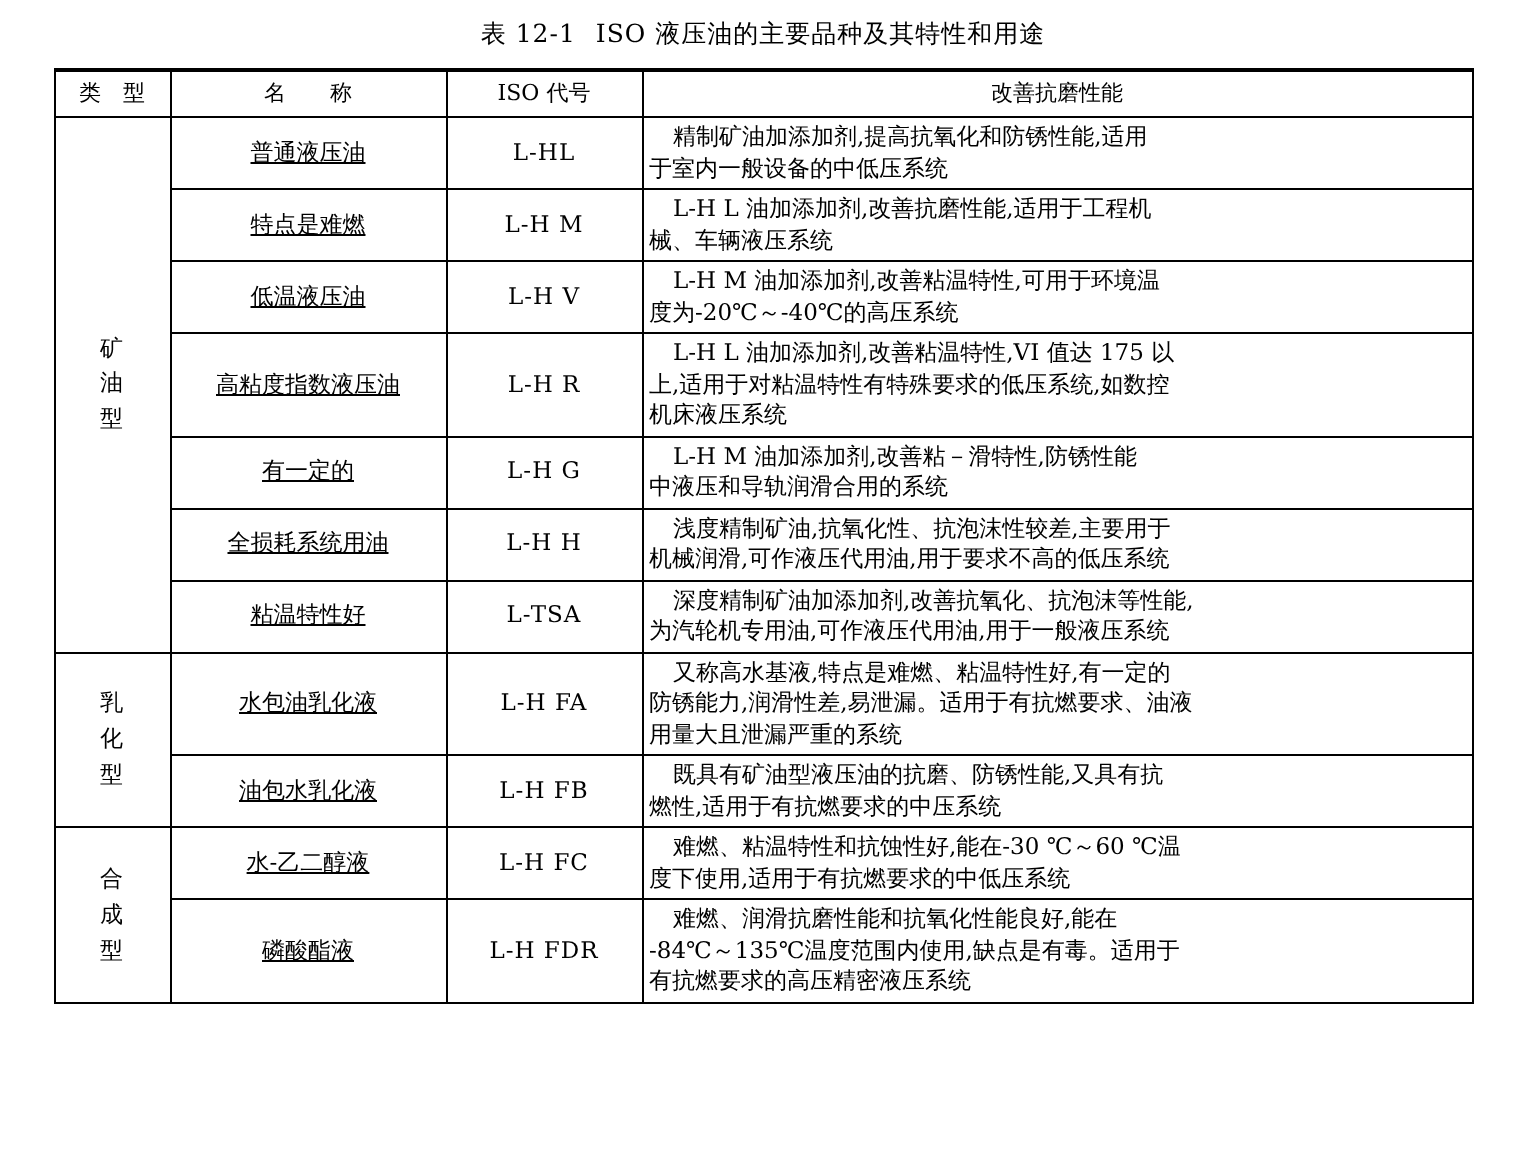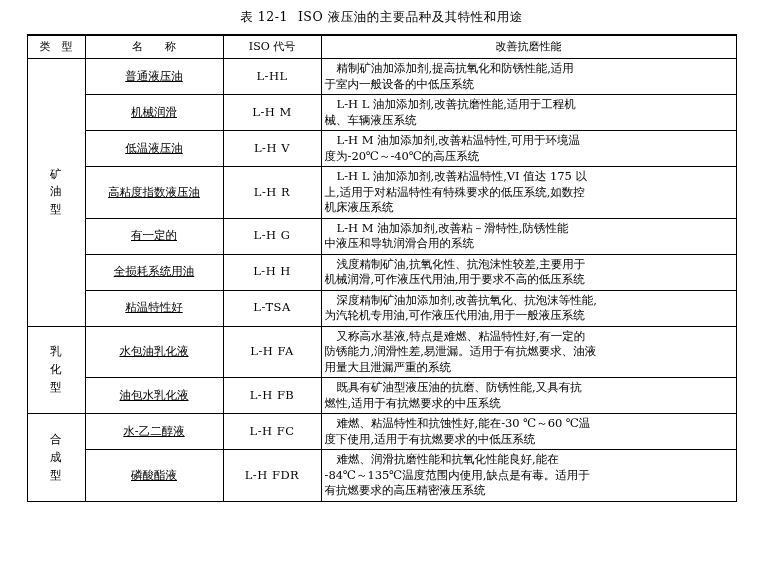--- a/index.html
+++ b/index.html
@@ -128,21 +128,21 @@
           <span class="vtext">型</span>
         </td>
         <td class="name-cell">普通液压油</td>
         <td class="code-cell">L-HL</td>
         <td class="desc-cell">
           <span class="line first">精制矿油加添加剂,提高抗氧化和防锈性能,适用</span>
           <span class="line">于室内一般设备的中低压系统</span>
         </td>
       </tr>
       <tr>
-        <td class="name-cell">机械润滑</td>
+        <td class="name-cell">特点是难燃</td>
         <td class="code-cell">L-H M</td>
         <td class="desc-cell">
           <span class="line first">L-H L 油加添加剂,改善抗磨性能,适用于工程机</span>
           <span class="line">械、车辆液压系统</span>
         </td>
       </tr>
       <tr>
         <td class="name-cell">低温液压油</td>
         <td class="code-cell">L-H V</td>
         <td class="desc-cell">

